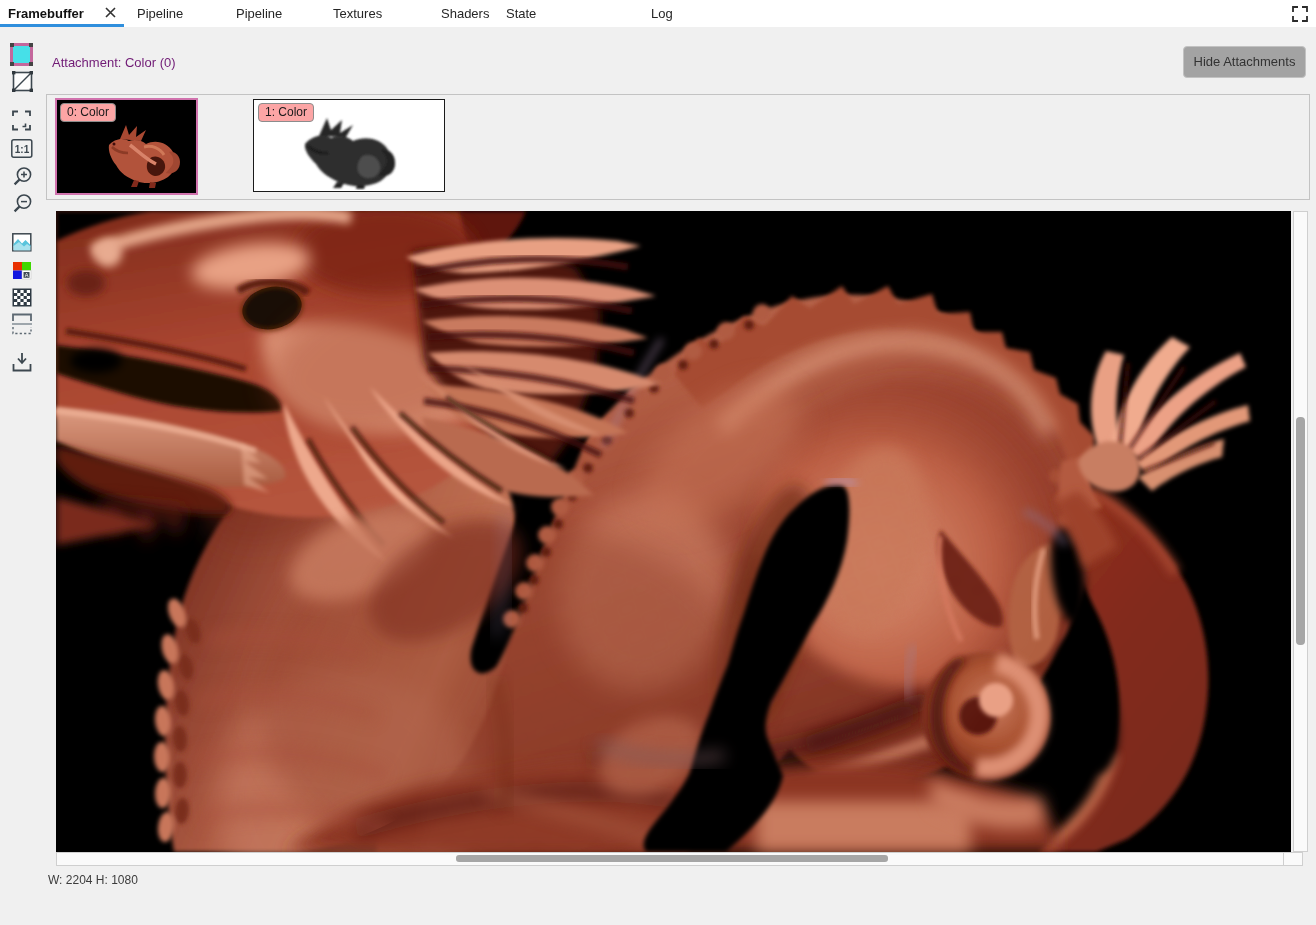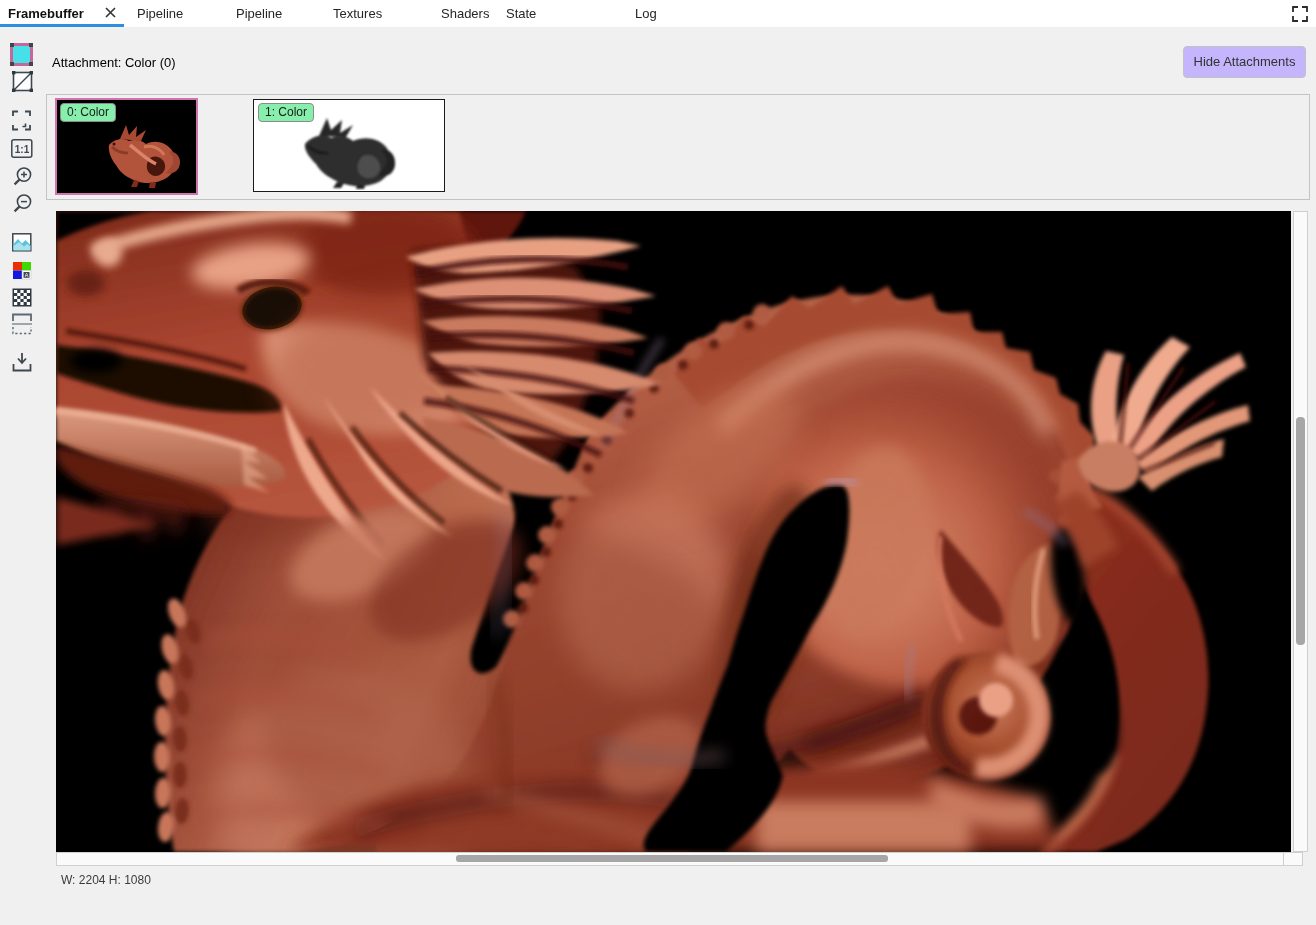--- a/index.html
+++ b/index.html
@@ -4,50 +4,50 @@
 <style>
 html,body{margin:0;padding:0;}
 body{width:1316px;height:925px;background:#f0f0f0;font-family:"Liberation Sans",sans-serif;position:relative;overflow:hidden;}
 .abs{position:absolute;}
 #tabbar{left:0;top:0;width:1316px;height:27px;background:#ffffff;}
 .tab{position:absolute;top:6px;font-size:13px;color:#262626;}
 #tab0{left:8px;font-weight:bold;color:#111;}
 #underline{left:0;top:24px;width:124px;height:3px;background:#2f8fdd;}
 #closex{left:103px;top:5px;}
 #fsicon{left:1290px;top:4px;}
-#attachlabel{left:52px;top:55px;font-size:13px;color:#000000;}
-#hidebtn{left:1183px;top:46px;width:121px;height:30px;background:#c4b5fd;border:1px solid #c2c2c2;border-radius:4px;font-size:13px;color:#333;text-align:center;line-height:30px;}
+#attachlabel{left:52px;top:55px;font-size:13px;color:#701a75;}
+#hidebtn{left:1183px;top:46px;width:121px;height:30px;background:#a3a3a3;border:1px solid #c2c2c2;border-radius:4px;font-size:13px;color:#333;text-align:center;line-height:30px;}
 #strip{left:46px;top:94px;width:1262px;height:104px;border:1px solid #c3c3c3;background:#f0f0f0;}
 #thumb0{left:55px;top:98px;width:139px;height:93px;background:#000;border:2px solid #d173ae;}
 #thumb1{left:253px;top:99px;width:190px;height:91px;background:#fff;border:1px solid #1a1a1a;}
-.pill{position:absolute;background:#86efac;border:1px solid #8c8c8c;border-radius:4px;font-size:12px;color:#1a1a1a;padding:1px 6px 2px 6px;}
+.pill{position:absolute;background:#fca5a5;border:1px solid #8c8c8c;border-radius:4px;font-size:12px;color:#1a1a1a;padding:1px 6px 2px 6px;}
 #pill0{left:60px;top:103px;}
 #pill1{left:258px;top:103px;}
 #viewport{left:56px;top:211px;width:1235px;height:641px;background:#000;}
 #vtrack{left:1293px;top:211px;width:15px;height:641px;background:#fafafa;border:1px solid #cfcfcf;box-sizing:border-box;}
 #vthumb{left:1296px;top:417px;width:9px;height:228px;background:#a6a6a6;border-radius:4px;}
 #htrack{left:56px;top:852px;width:1235px;height:14px;background:#fafafa;border:1px solid #cfcfcf;box-sizing:border-box;}
 #hthumb{left:456px;top:855px;width:432px;height:7px;background:#a6a6a6;border-radius:3px;}
 #corner{left:1283px;top:852px;width:20px;height:14px;background:#fafafa;border:1px solid #cfcfcf;box-sizing:border-box;}
-#sizelabel{left:61px;top:873px;font-size:12px;color:#3c3c3c;}
+#sizelabel{left:48px;top:873px;font-size:12px;color:#3c3c3c;}
 .ticon{position:absolute;left:12px;}
 </style>
 </head>
 <body>
 <div id="tabbar" class="abs"></div>
 <div id="tab0" class="tab">Framebuffer</div>
 <svg id="closex" class="abs" width="16" height="16">
     <path d="M3,3 L12,12 M12,3 L3,12" stroke="#333" stroke-width="1.6" fill="none"></path>
   </svg>
 <div class="tab" style="left:137px;">Pipeline</div>
 <div class="tab" style="left:236px;text-align:right;">Pipeline</div>
 <div class="tab" style="left:333px;">Textures</div>
 <div class="tab" style="left:441px;">Shaders</div>
 <div class="tab" style="left:506px;">State</div>
-<div class="tab" style="left:635px;">Log</div>
+<div class="tab" style="left:651px;">Log</div>
 <div id="underline" class="abs"></div>
 <svg id="fsicon" class="abs" width="20" height="20">
     <path d="M3,8 V3 H8 M12,3 H17 V8 M17,12 V17 H12 M8,17 H3 V12" stroke="#2b2b2b" stroke-width="1.8" fill="none"></path>
   </svg>
 
 <div id="attachlabel" class="abs">Attachment: Color (0)</div>
 <div id="hidebtn" class="abs">Hide Attachments</div>
 <div id="strip" class="abs"></div>
 <div id="thumb0" class="abs"></div>
 <div id="thumb1" class="abs"></div>

